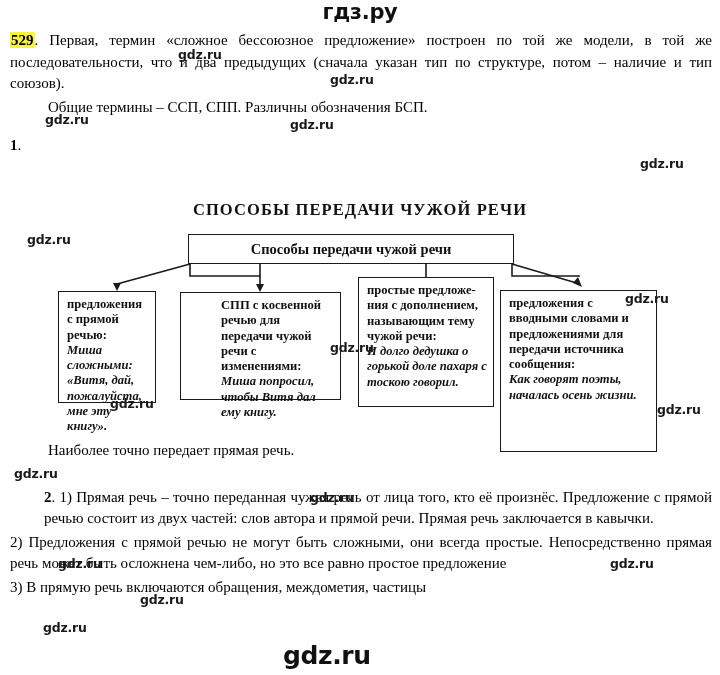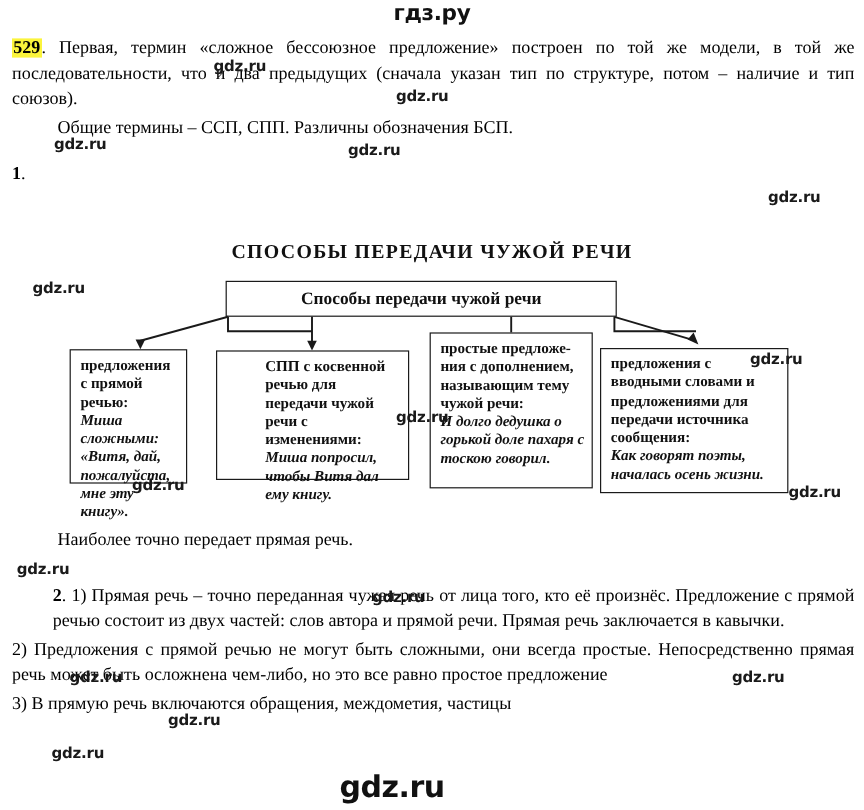--- a/index.html
+++ b/index.html
@@ -22,21 +22,21 @@
     position: absolute;
     left: 0;
     top: 0;
     width: 720px;
     height: 24px;
     text-align: center;
   }
   .site-header .brand {
     font-family: "DejaVu Sans", "Liberation Sans", sans-serif;
     font-weight: bold;
-    font-size: 18px;
+    font-size: 21px;
     line-height: 24px;
     letter-spacing: -0.3px;
     color: #111111;
   }
 
   
   .page {
     position: absolute;
     left: 0;
     top: 24px;
@@ -134,21 +134,21 @@
     color: #111;
   }
   .leaf-box p.example {
     font-weight: bold;
     font-style: italic;
   }
 
   .leaf-1 { left: 58px;  top: 95px;  width: 98px; height: 112px; }
   .leaf-2 { left: 180px; top: 96px;  width: 161px; height: 108px; padding-left: 40px; }
   .leaf-3 { left: 358px; top: 81px;  width: 136px; height: 130px; }
-  .leaf-4 { left: 500px; top: 94px;  width: 157px; height: 121px; }
+  .leaf-4 { left: 500px; top: 94px;  width: 157px; height: 162px; }
 
   
   .wm {
     position: absolute;
     font-family: "DejaVu Sans", "Liberation Sans", sans-serif;
     font-weight: bold;
     font-size: 12.5px;
     color: #1a1a1a;
     letter-spacing: -0.2px;
     white-space: nowrap;

